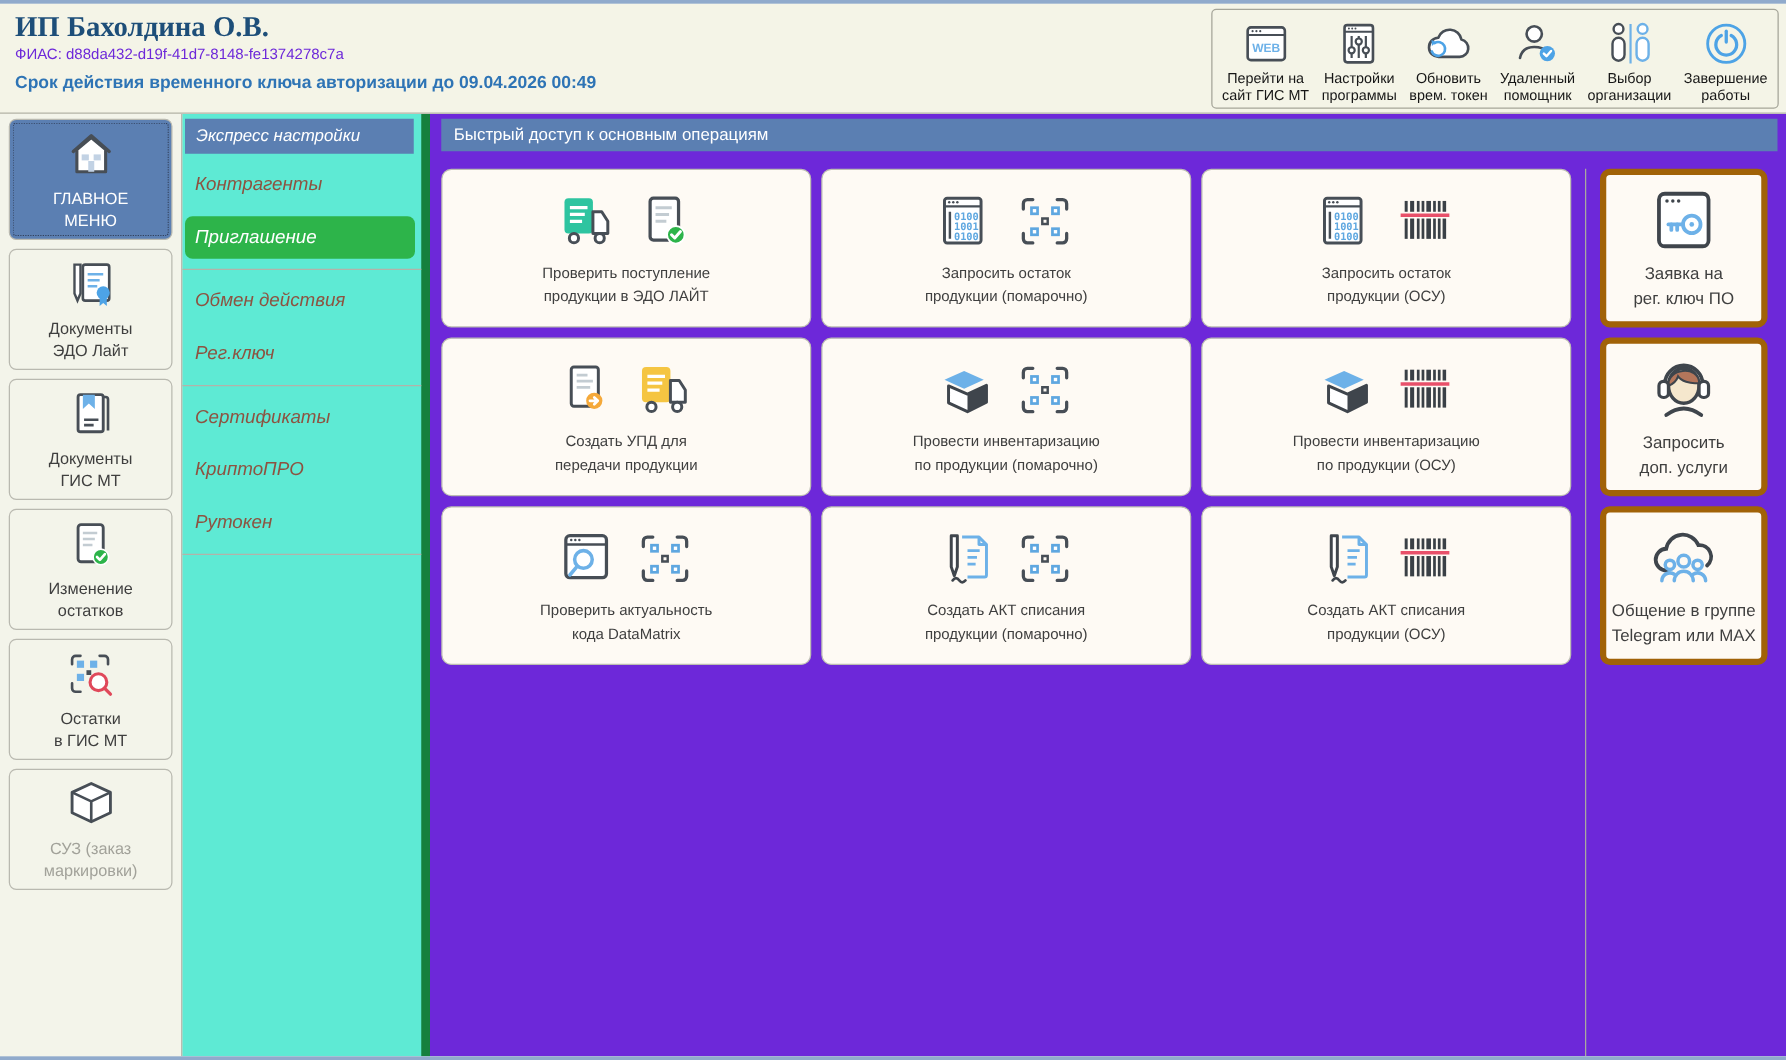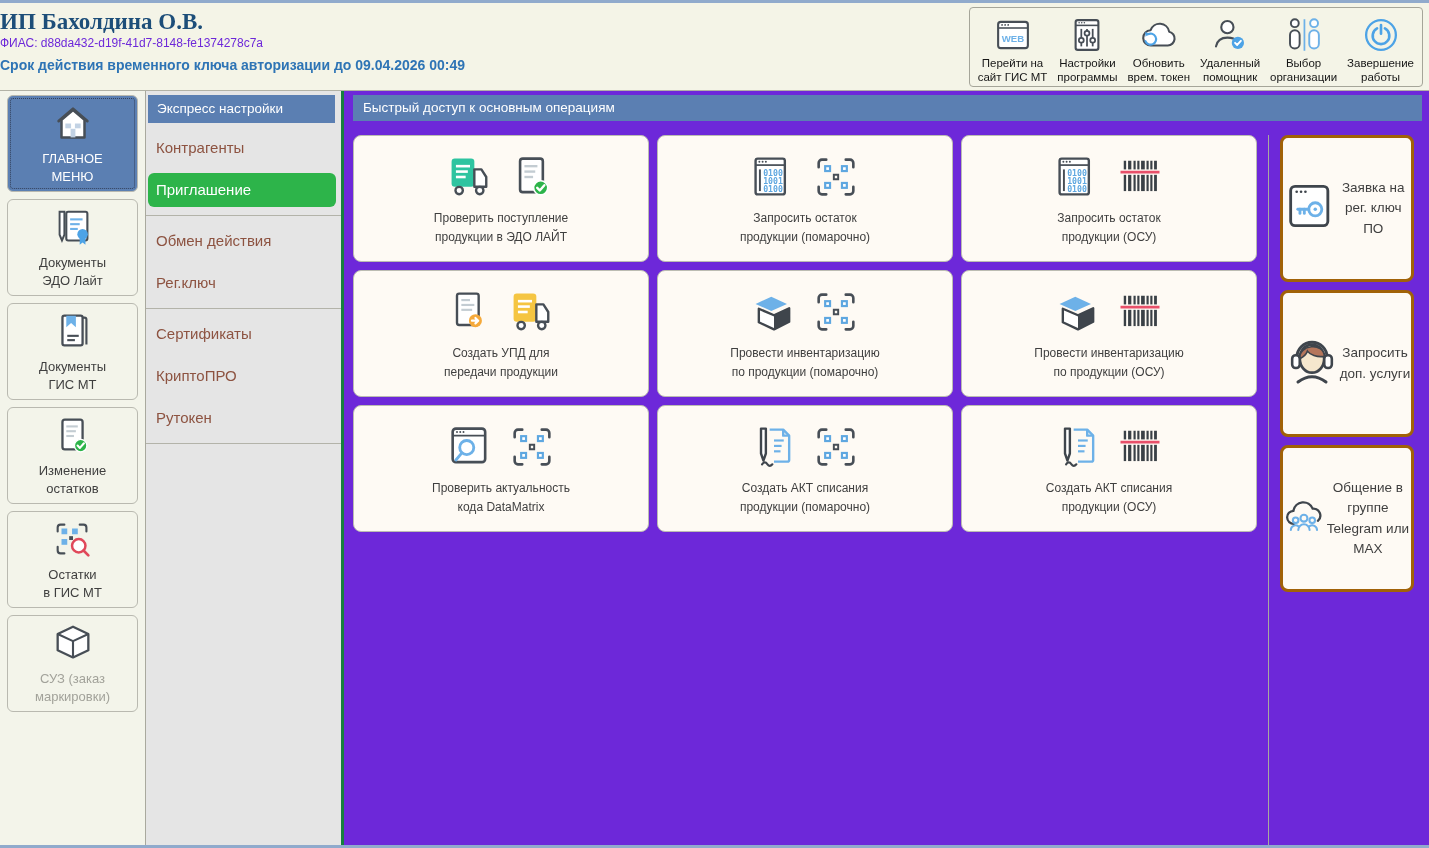--- a/index.html
+++ b/index.html
@@ -6,61 +6,61 @@
   *{box-sizing:border-box;}
   .app{
     width:1429px;height:848px;position:relative;overflow:hidden;
     background:#fcf8f1;
     border-top:3px solid #90aacc;border-bottom:3px solid #90aacc;
     font-family:"Liberation Sans","DejaVu Sans",sans-serif;
     color:#3f3f3f;
   }
   
   .hdr{height:88px;background:#f4f4e7;border-bottom:1px solid #b2b2a6;position:relative;}
-  .hdr-left{padding:6px 0 0 0;}
+  .hdr-left{padding:6px 0 0 12px;}
   .hdr-title{font-family:"Liberation Serif","DejaVu Serif",serif;font-weight:bold;font-size:23px;color:#1d4e79;}
   .hdr-fias{font-size:12px;color:#6d28d9;margin-top:1px;}
   .hdr-expiry{font-size:14px;font-weight:600;color:#2e74b5;margin-top:7px;}
   .toolbar{position:absolute;top:4px;right:6px;height:80px;border:1px solid #a5a599;border-radius:4px;
     display:flex;align-items:stretch;padding:3px 3px;background:#f4f4e7;}
   .tb-btn{display:flex;flex-direction:column;align-items:center;justify-content:flex-start;
     padding:3px 5px 2px;min-width:70px;cursor:default;}
   .tb-btn svg{width:42px;height:42px;flex:none;}
   .tb-label{font-size:11.5px;line-height:1.2;color:#161616;text-align:center;white-space:pre-line;margin-top:1px;}
   
   .content{display:flex;height:754px;}
   .col-sidebar{width:146px;background:#f3f4ea;border-right:1px solid #a9a99e;padding-top:4px;flex:none;}
   .sb-btn{margin:0 7px 7px 7px;height:97px;border:1px solid #b9b9b0;border-radius:6px;
     display:flex;flex-direction:column;align-items:center;justify-content:center;background:#f3f4ea;}
   .sb-btn svg{width:46px;height:46px;flex:none;}
   .sb-label{font-size:13px;line-height:1.35;text-align:center;white-space:pre-line;color:#3f3f3f;margin-top:3px;}
   .sb-btn.active{background:#5b7fb2;outline:1px dotted #33415c;outline-offset:-4px;}
   .sb-btn.active .sb-label{color:#ffffff;}
   .sb-btn.disabled .sb-label{color:#a2a29a;}
-  .col-menu{width:198px;background:#e5e5e5;border-right:3px solid #15803d;padding-top:4px;flex:none;}
+  .col-menu{width:198px;background:#5eead4;border-right:7px solid #15803d;padding-top:4px;flex:none;font-style:italic;}
   .menu-hdr{margin:0 6px 0 2px;height:28px;line-height:28px;background:#5b7fb2;color:#fff;
     font-size:13.5px;padding-left:9px;}
   .menu-item{margin:8px 5px 8px 2px;height:34px;line-height:34px;padding-left:8px;
     font-size:15px;color:#8d5341;border-radius:6px;}
   .menu-item.selected{background:#2db44a;color:#fff;}
   .menu-div{border-top:1px solid #b3b3a9;margin:2px 0;}
   .col-main{flex:1;background:#6d28d9;display:flex;flex-direction:column;}
   .main-bar{margin:4px 7px 0 9px;height:26px;line-height:26px;background:#5b7fb2;color:#fff;
     font-size:13.5px;padding-left:10px;flex:none;}
   .main-body{display:flex;align-items:stretch;margin:14px 8px 0 9px;flex:1;min-height:0;}
   .cards-grid{display:grid;grid-template-columns:repeat(3,296px);grid-auto-rows:127px;gap:8px;align-content:start;}
   .card{border:1px solid #bcbcb2;border-radius:8px;background:#fefaf4;
     display:flex;flex-direction:column;align-items:center;justify-content:center;}
   .icon-row{display:flex;align-items:center;gap:10px;margin-bottom:6px;}
   .icon-row svg{width:52px;height:52px;}
   .card-label{font-size:12px;line-height:1.55;color:#3f3f3f;text-align:center;white-space:pre-line;}
   .v-div{width:1px;background:#a9a99e;margin:0 11px;flex:none;}
   .side-cards{width:134px;display:flex;flex-direction:column;gap:8px;flex:none;}
-  .side-card{height:147px;border:3px solid #a16207;border-radius:8px;background:#fefaf4;
-    display:flex;align-items:center;justify-content:center;}
+  .side-card{height:127px;border:5px solid #a16207;border-radius:8px;background:#fefaf4;
+    display:flex;flex-direction:column;align-items:center;justify-content:center;}
   .side-card svg{width:56px;height:56px;margin-bottom:5px;}
   .side-label{font-size:13.5px;line-height:1.5;color:#3f3f3f;text-align:center;white-space:pre-line;}
 </style>
 </head>
 <body>
 
 <svg width="0" height="0" style="position:absolute" aria-hidden="true">
 <defs>
 <symbol id="i-web" viewBox="0 0 48 48">
   <rect x="7" y="9" width="34" height="30" rx="3" fill="#fff" stroke="#474e56" stroke-width="2.4"></rect>

